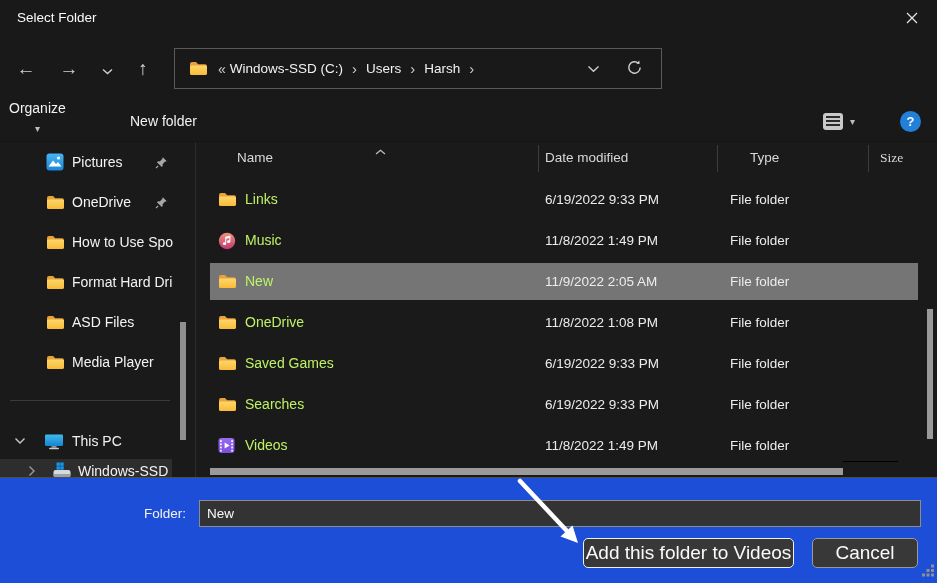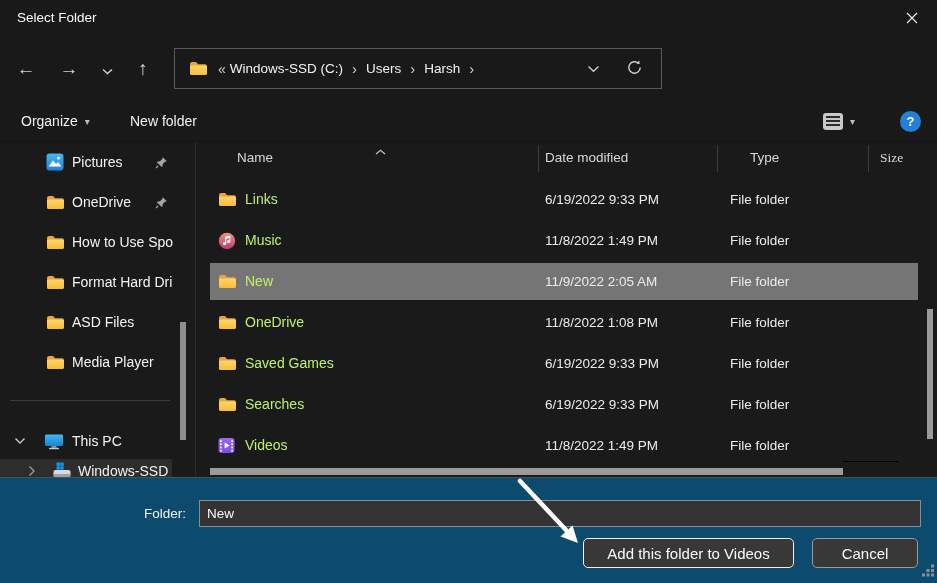--- a/index.html
+++ b/index.html
@@ -50,24 +50,24 @@
   .row{position:absolute;left:10px;width:708px;height:37px;line-height:37px;}
   .row.selected{background:#757575;}
   .ricon{position:absolute;left:8px;top:0;height:37px;display:flex;align-items:center;}
   .rname{position:absolute;left:35px;color:#bef264;font-size:14px;white-space:nowrap;}
   .rdate{position:absolute;left:335px;color:#ececec;font-size:13.5px;white-space:nowrap;}
   .rtype{position:absolute;left:520px;color:#ececec;font-size:13.5px;white-space:nowrap;}
   .vscroll{position:absolute;left:927px;top:309px;width:6px;height:130px;background:#9a9a9a;}
   .hscroll{position:absolute;left:210px;top:468px;width:633px;height:7px;background:#9a9a9a;}
   .cornerline{position:absolute;left:843px;top:461px;width:55px;height:1px;background:#000;}
   
-  .footer{position:absolute;left:0;top:477px;width:937px;height:106px;background:#0c4a6e;border-top:1px solid #4e4e4e;}
+  .footer{position:absolute;left:0;top:477px;width:937px;height:106px;background:#1d4ed8;border-top:1px solid #4e4e4e;}
   .flabel{position:absolute;left:144px;top:28px;color:#f2f2f2;font-size:13.5px;}
   .finput{position:absolute;left:199px;top:22px;width:722px;height:27px;background:#333333;border:1px solid #8c8c8c;color:#fafafa;font-family:inherit;font-size:13.5px;padding:0 7px;outline:none;}
-  .btn{position:absolute;top:60px;height:30px;border-radius:5px;background:#383838;color:#fafafa;font-family:inherit;font-size:15px;display:flex;align-items:center;justify-content:center;}
+  .btn{position:absolute;top:60px;height:30px;border-radius:5px;background:#383838;color:#fafafa;font-family:inherit;font-size:19px;display:flex;align-items:center;justify-content:center;}
   .btn-primary{left:583px;width:211px;border:1.5px solid #f0f0f0;}
   .btn-cancel{left:812px;width:106px;border:1px solid #9a9a9a;}
   .grip{position:absolute;right:2px;bottom:2px;}
   
   .annotation{position:absolute;left:0;top:0;width:937px;height:583px;pointer-events:none;z-index:50;}
 </style>
 </head>
 <body>
 
 <svg width="0" height="0" style="position:absolute">
@@ -149,21 +149,21 @@
                 <path d="M14.2 8.5 a5.7 5.7 0 1 1-1.7-4.1" fill="none" stroke="#cfcfcf" stroke-width="1.4"></path>
                 <path d="M13.3 1.6 l.3 3.3 -3.3-.3 Z" fill="#cfcfcf"></path>
               </svg></span>
         </span>
       </span>
     </div>
 
   </div>
 
   <div class="toolbar">
-    <div class="tbtn" style="left:21px;">
+    <div class="tbtn" style="left:9px;flex-direction:column;">
       <span>Organize</span>
       <span class="caret">▾</span>
     </div>
     <div class="tbtn" style="left:130px;">
       <span>New folder</span>
     </div>
     <div class="tbtn" style="left:823px;">
       <span class="viewicon">
           <i></i>
           <i></i>

